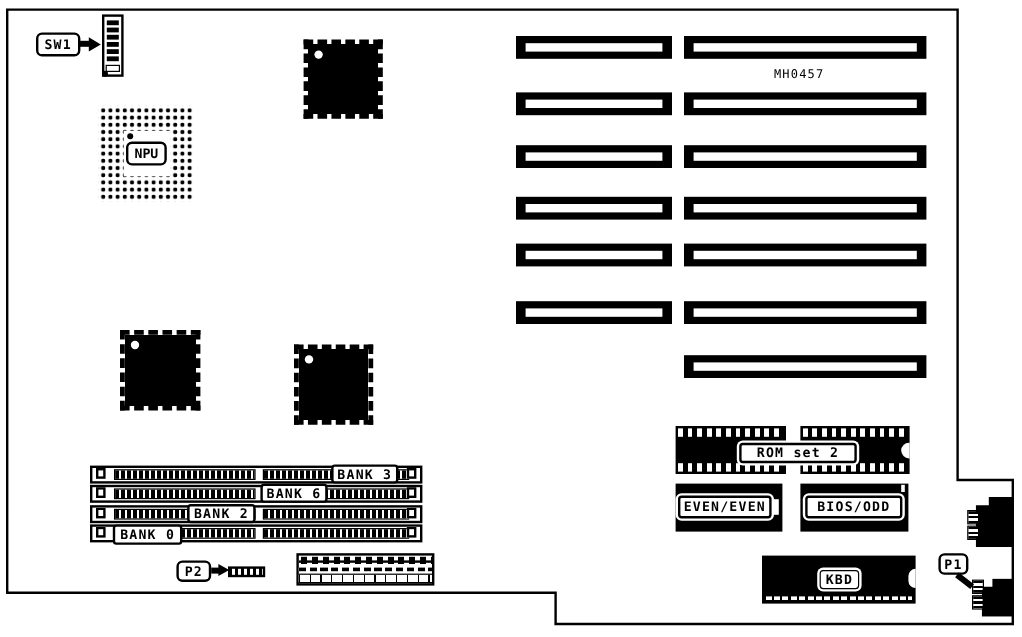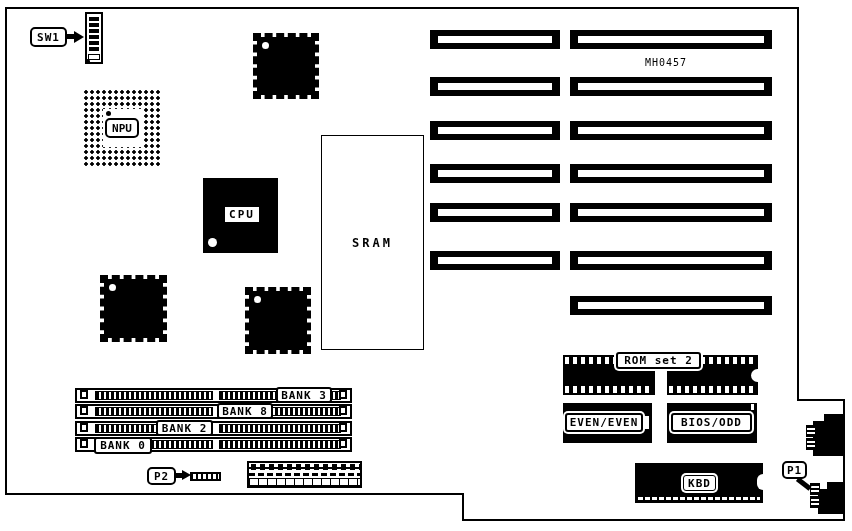--- a/index.html
+++ b/index.html
@@ -70,48 +70,41 @@
     <div class="abs" style="left:21px;top:21px;width:39px;height:38px;background:#fff">
       <div class="abs" style="left:3px;top:2px;width:5px;height:5px;background:#000;border-radius:50%"></div>
       <div class="abs" style="left:2px;top:9px;width:34px;height:20px;border:2px solid #000;border-radius:5px;background:#fff;display:flex;align-items:center;justify-content:center;font-size:11px;font-weight:bold">NPU</div>
     </div>
   </div>
 
   <div class="qfp" style="left:253px;top:33px;width:66px;height:66px">
     <div class="dot" style="left:5px;top:5px;width:7px;height:7px"></div>
   </div>
 
-  <div class="abs" style="left:203px;top:178px;width:75px;height:75px;background:#000;z-index:2">
-    <div class="abs" style="left:21px;top:28px;width:36px;height:17px;background:#fff;border:1px solid #000;display:flex;align-items:center;justify-content:center;font-size:11px;font-weight:bold;letter-spacing:2px">CPU</div>
-    <div class="dot" style="left:5px;bottom:6px;width:9px;height:9px"></div>
-  </div>
-
-  <div class="abs" style="left:321px;top:135px;width:103px;height:215px;border:1px solid #000;background:#fff;z-index:2">
-    <div class="abs" style="left:0;top:100px;width:100%;text-align:center;font-size:12px;font-weight:bold;letter-spacing:3px">SRAM</div>
-  </div>
+
 
   <div class="qfp" style="left:100px;top:275px;width:67px;height:67px">
     <div class="dot" style="left:5px;top:5px;width:7px;height:7px"></div>
   </div>
   <div class="qfp" style="left:245px;top:287px;width:66px;height:67px">
     <div class="dot" style="left:5px;top:5px;width:7px;height:7px"></div>
   </div>
 
   <div class="ptxt" style="left:635px;top:57px;width:62px;text-align:center">MH0457</div>
 
   <div class="rom" style="left:563px;width:92px">
     <div class="pinstrip" style="top:2px"></div>
     <div class="pinstrip" style="bottom:2px"></div>
   </div>
   <div class="rom" style="left:667px;width:91px">
     <div class="pinstrip" style="top:2px"></div>
     <div class="pinstrip" style="bottom:2px"></div>
     <div class="abs" style="right:0;top:14px;width:7px;height:13px;background:#fff;border-radius:7px 0 0 7px"></div>
   </div>
-  <div class="chiplabel" style="left:616px;top:352px;width:85px;height:17px">ROM set 2</div>
+  <div class="chiplabel" style="left:616px;top:369px;width:98px;height:17px">ROM set 2</div>
 
   <div class="blackchip" style="left:563px;top:403px;width:89px;height:40px">
     <div class="abs" style="right:3px;top:13px;width:4px;height:13px;background:#fff"></div>
   </div>
   <div class="chiplabel" style="left:565px;top:413px;width:78px;height:19px">EVEN/EVEN</div>
   <div class="blackchip" style="left:667px;top:403px;width:90px;height:40px">
     <div class="abs" style="right:3px;top:1px;width:3px;height:6px;background:#fff"></div>
   </div>
   <div class="chiplabel" style="left:671px;top:413px;width:81px;height:19px">BIOS/ODD</div>
 
@@ -139,21 +132,21 @@
     <i class="clip" style="left:3px"></i>
     <i class="clip" style="right:3px"></i>
   </div>
   <div class="simm" style="top:437px">
     <i class="hb" style="left:18px;width:118px"></i>
     <i class="hb" style="left:142px;width:122px"></i>
     <i class="clip" style="left:3px"></i>
     <i class="clip" style="right:3px"></i>
   </div>
   <div class="chiplabel" style="left:276px;top:387px;width:56px;height:16px;box-shadow:none">BANK 3</div>
-  <div class="chiplabel" style="left:217px;top:403px;width:56px;height:16px;box-shadow:none">BANK 8</div>
+  <div class="chiplabel" style="left:217px;top:403px;width:56px;height:16px;box-shadow:none">BANK 6</div>
   <div class="chiplabel" style="left:156px;top:420px;width:57px;height:16px;box-shadow:none">BANK 2</div>
   <div class="chiplabel" style="left:94px;top:437px;width:58px;height:17px;box-shadow:none">BANK 0</div>
 
   <div class="callout" style="left:147px;top:467px;width:29px;height:18px">
     <span>P2</span>
   </div>
   <div class="abs" style="left:176px;top:473px;width:7px;height:5px;background:#000;z-index:5"></div>
   <div class="abs" style="left:182px;top:470px;width:0;height:0;border-left:9px solid #000;border-top:5px solid transparent;border-bottom:5px solid transparent;z-index:5"></div>
   <div class="abs" style="left:190px;top:472px;width:31px;height:9px;background:#000;z-index:2">
     <div class="abs" style="left:3px;right:2px;top:2px;bottom:2px;background:repeating-linear-gradient(90deg,#fff 0 3px,#000 3px 5px)"></div>

